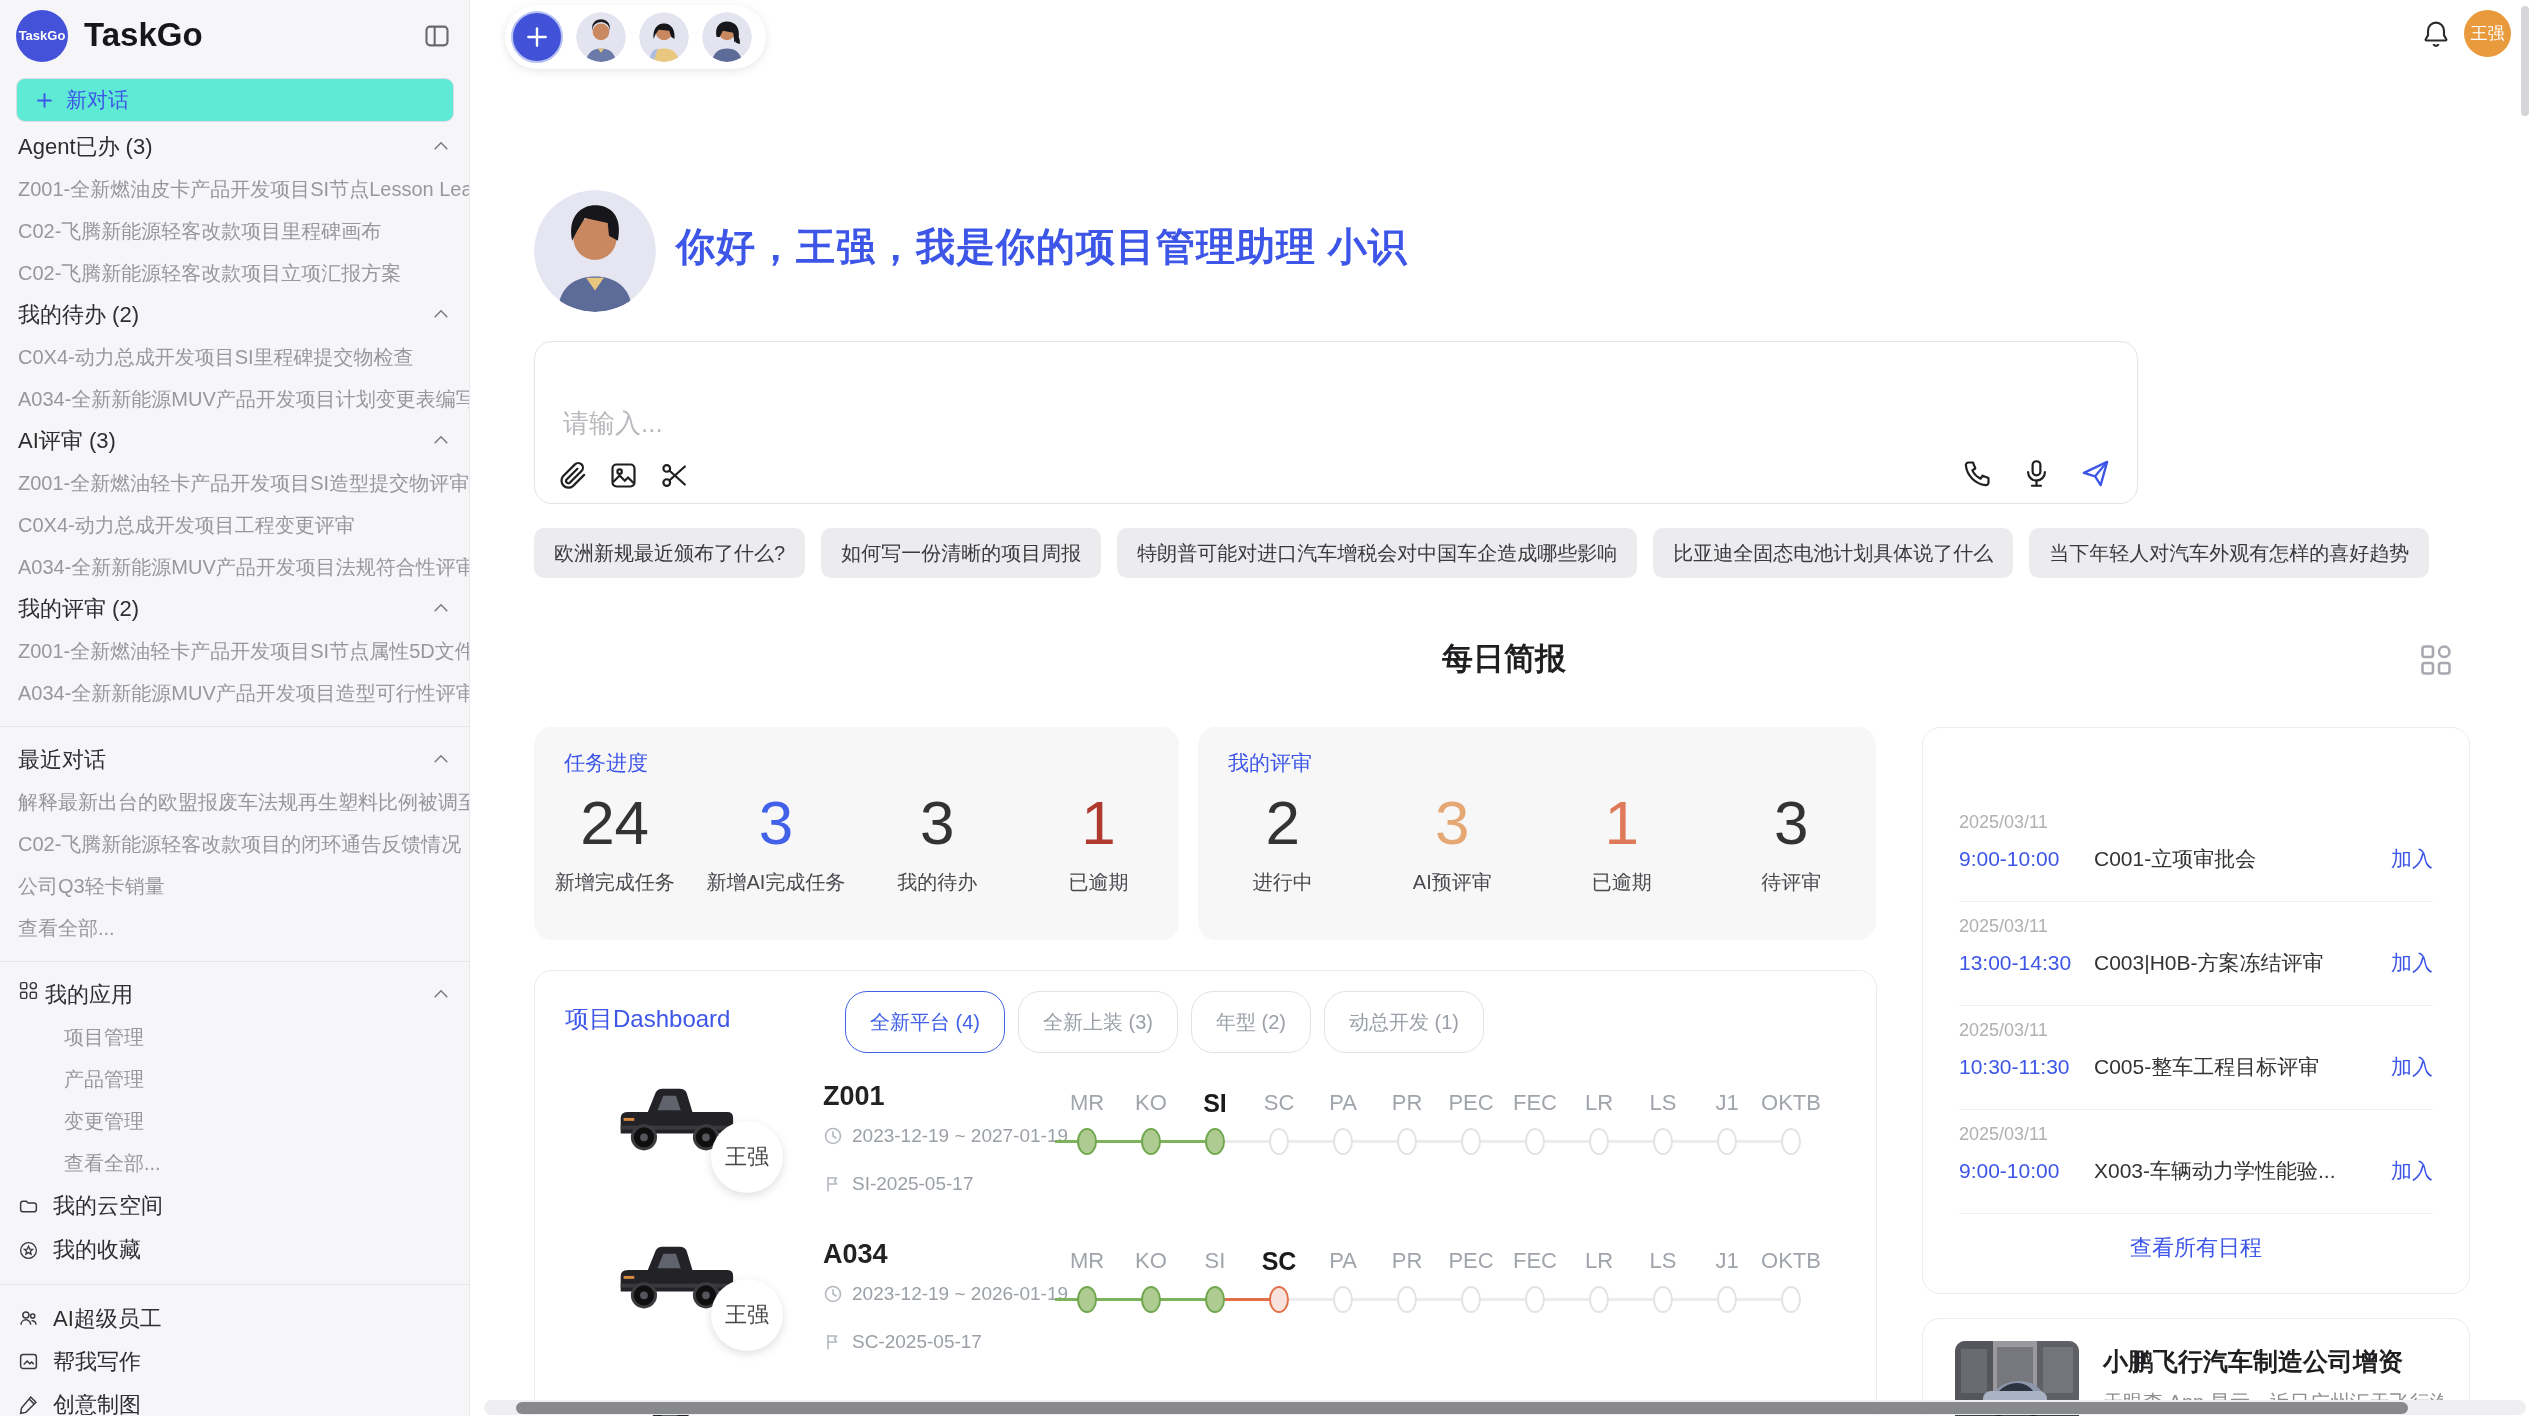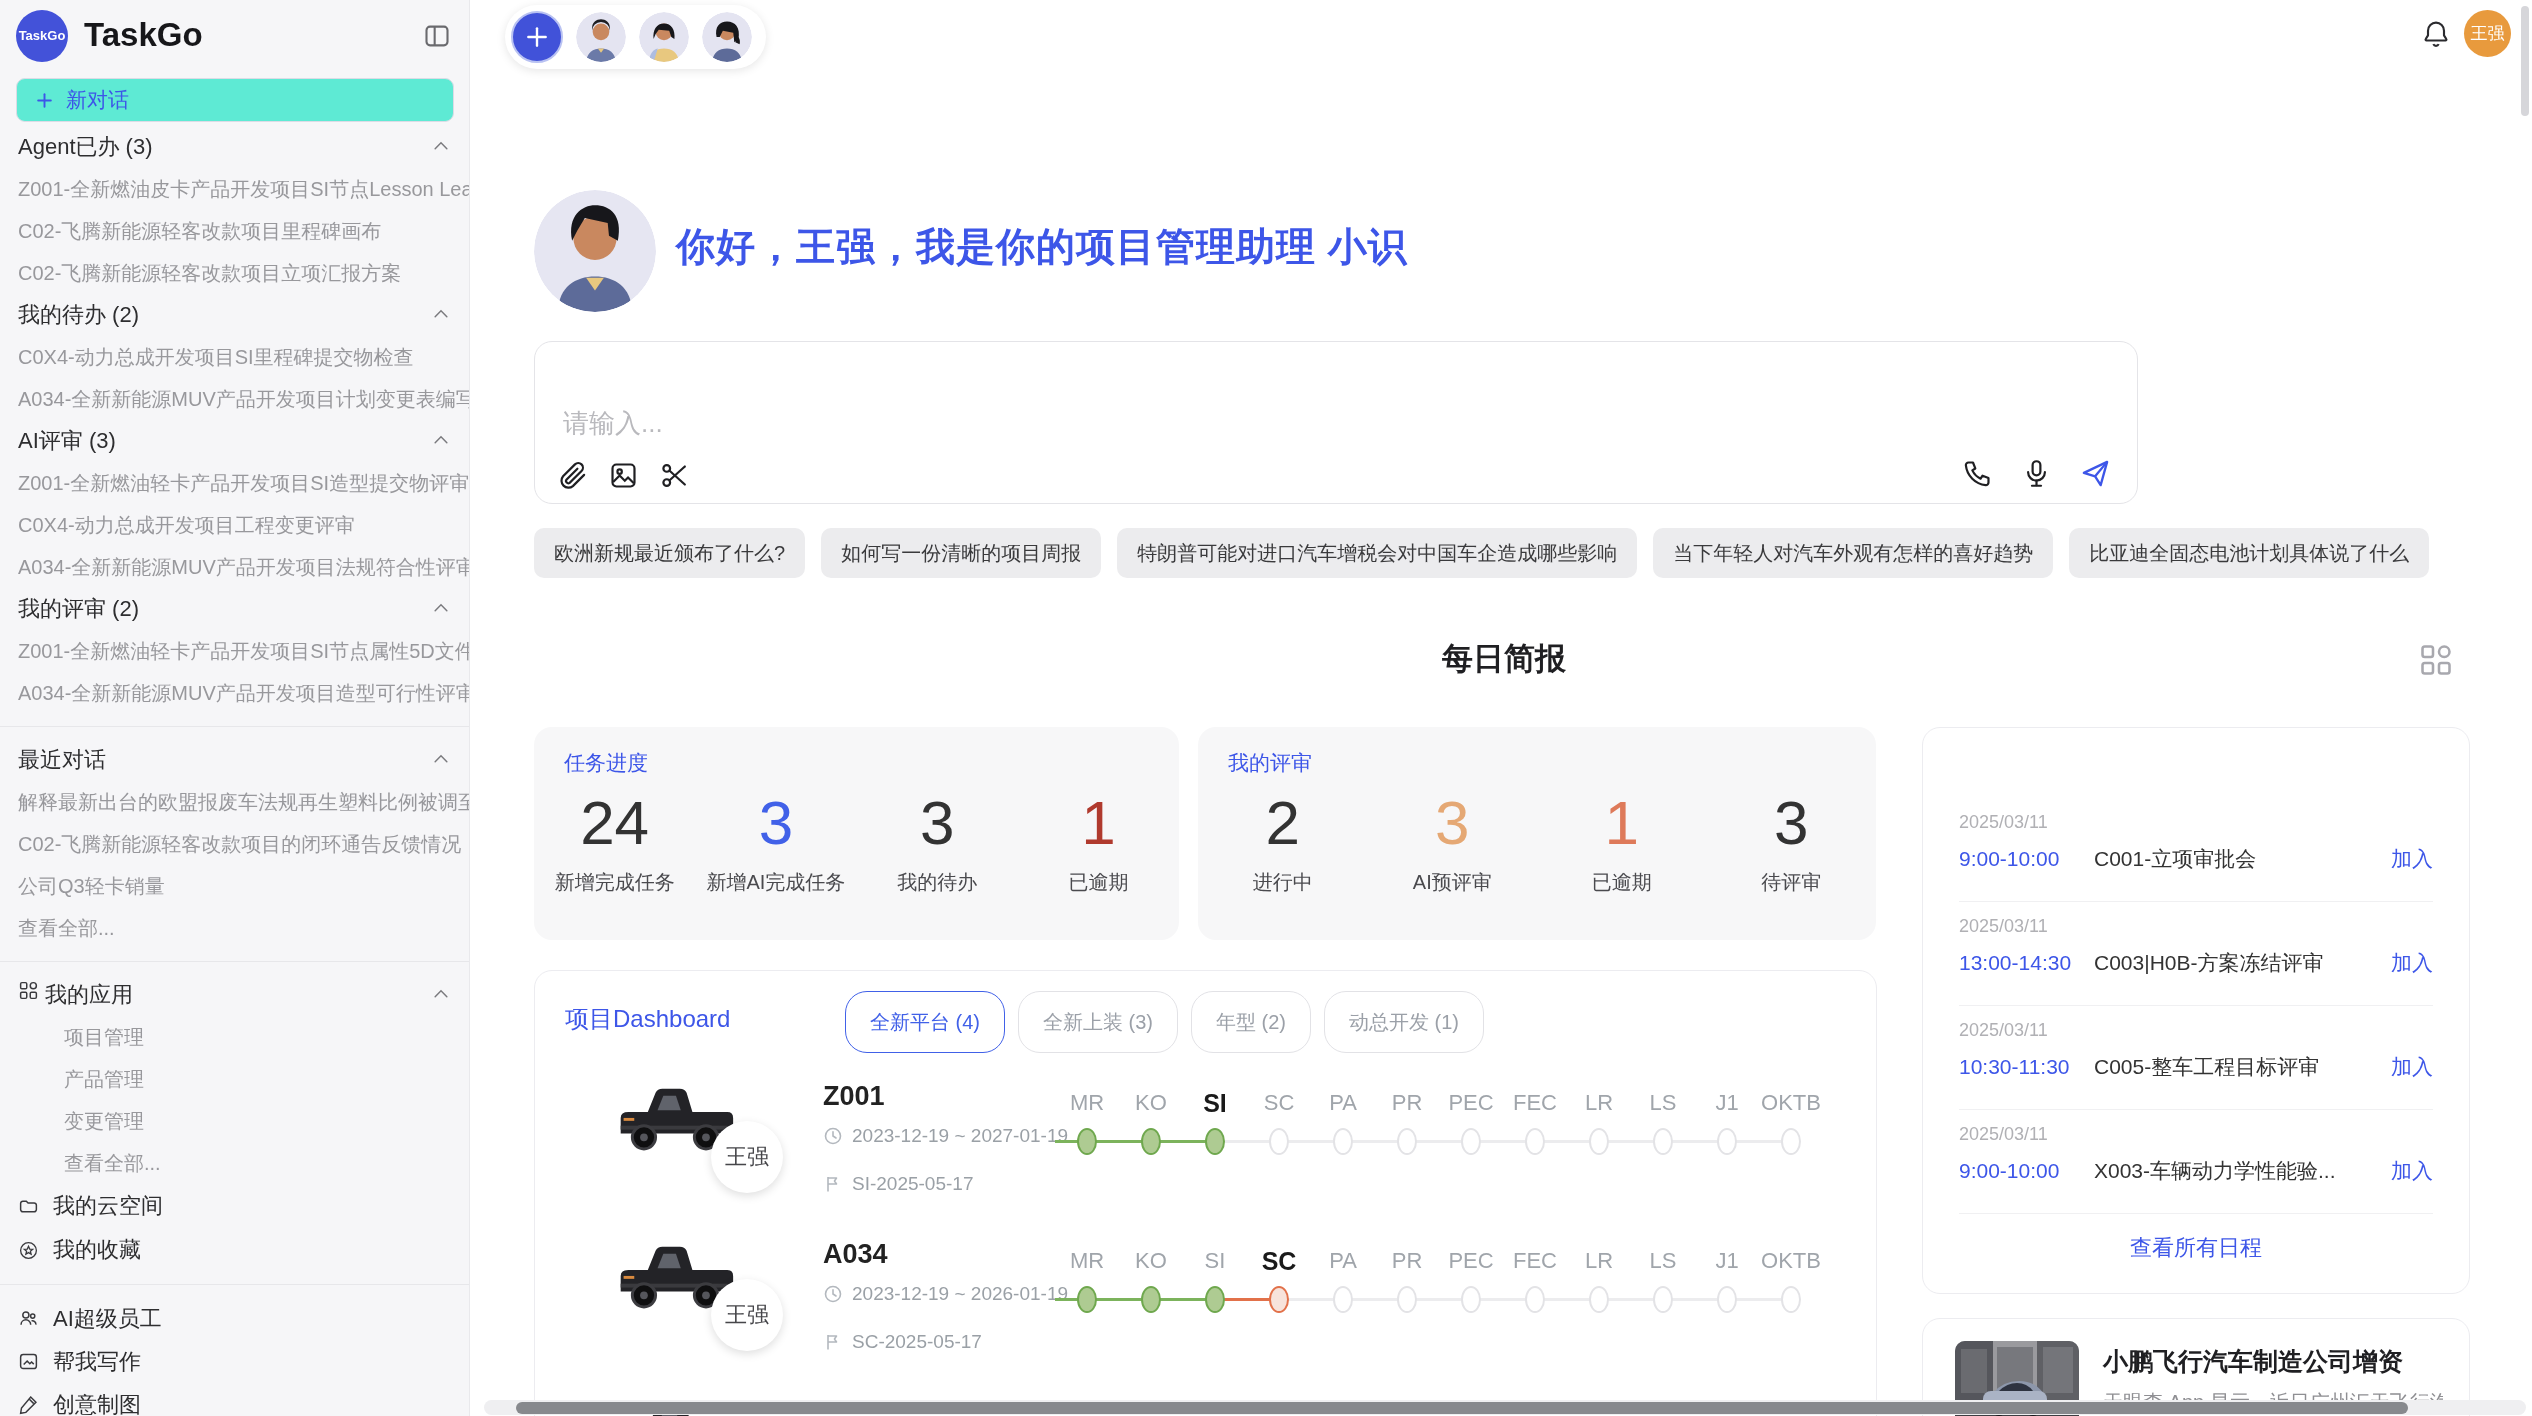--- a/index.html
+++ b/index.html
@@ -397,22 +397,22 @@
         <path d="M3 11.5L21 3l-5 18-4.3-6.8z"></path>
           <path d="M11.7 14.2L21 3"></path>
       </svg>
     </div>
   </div>
 
   <div class="chips" id="chips">
       <button class="chip">欧洲新规最近颁布了什么?</button>
       <button class="chip">如何写一份清晰的项目周报</button>
       <button class="chip">特朗普可能对进口汽车增税会对中国车企造成哪些影响</button>
+      <button class="chip">比亚迪全固态电池计划具体说了什么</button>
       <button class="chip">当下年轻人对汽车外观有怎样的喜好趋势</button>
-      <button class="chip">比亚迪全固态电池计划具体说了什么</button>
     </div>
 
   <div class="briefing-title">每日简报</div>
   <svg class="briefing-grid" viewBox="0 0 24 24" fill="none" stroke="#a8a8ae" stroke-width="1.7">
     <rect x="3" y="3" width="7" height="7" rx="1.5"></rect>
       <circle cx="17.5" cy="6.5" r="3.5"></circle>
     <rect x="14" y="14" width="7" height="7" rx="1.5"></rect>
       <rect x="3" y="14" width="7" height="7" rx="1.5"></rect>
   </svg>
 

